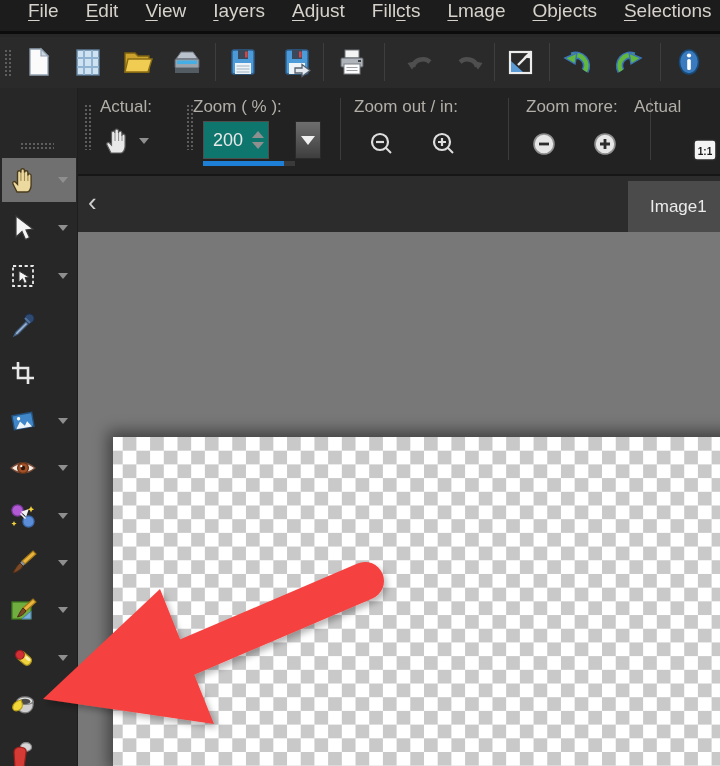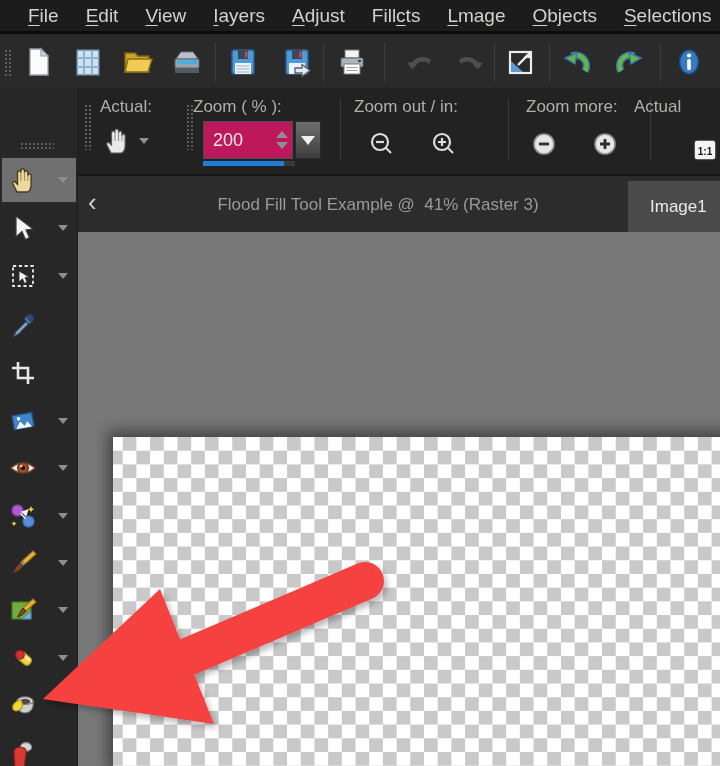--- a/index.html
+++ b/index.html
@@ -2,39 +2,39 @@
 <html><head>
 <meta charset="utf-8">
 <style>
   * { margin:0; padding:0; box-sizing:border-box; }
   html,body { width:720px; height:766px; overflow:hidden; background:#272727;
               font-family:"Liberation Sans", sans-serif; -webkit-font-smoothing:antialiased; }
   #app { position:relative; width:720px; height:766px; overflow:hidden; }
 
   
   #menubar { position:absolute; left:0; top:0; width:720px; height:34px; background:#1c1c1c;
-             border-bottom:3px solid #0c0c0c; display:flex; align-items:center;
+             border-bottom:3px solid #0c0c0c; display:flex; align-items:flex-start;
              padding-left:28px; gap:27px; overflow:hidden; white-space:nowrap; }
   .menu-item { color:#d6d2cb; font-size:19px; cursor:default; }
   .mkey { text-decoration:underline; text-underline-offset:3px; }
 
   
   #toolbar { position:absolute; left:0; top:37px; width:720px; height:51px; background:#2a2a2a; }
   .tbtn { position:absolute; top:7px; width:36px; height:36px; display:flex; align-items:center; justify-content:center; }
   .tsep { position:absolute; top:6px; width:1px; height:38px; background:#3e3e3e; }
   .dots-v { background-image:radial-gradient(#5d5d5d 1px, transparent 1.2px); background-size:4px 4px; }
   .dots-h { background-image:radial-gradient(#5d5d5d 1px, transparent 1.2px); background-size:4px 4px; }
 
   
   #optionsbar { position:absolute; left:78px; top:88px; width:642px; height:88px; background:#222222;
                 border-bottom:2px solid #161616; overflow:hidden; }
   .opt-label { position:absolute; top:9px; color:#b2aea8; font-size:17px; white-space:nowrap; }
   .osep { position:absolute; top:10px; width:1px; height:62px; background:#3c3c3c; }
-  #zoom-input-wrap { position:absolute; left:125px; top:33px; width:90px; height:38px;
-                     background:#be185d; border:1px solid #4d4d4d; display:flex; }
+  #zoom-input-wrap { position:absolute; left:125px; top:33px; width:66px; height:38px;
+                     background:#0f766e; border:1px solid #4d4d4d; display:flex; }
   #zoom-value { color:#e9e9e9; font-size:18px; line-height:36px; padding-left:9px; flex:1; }
   #zoom-spinners { width:20px; display:flex; flex-direction:column; align-items:center; justify-content:center; gap:4px; }
   .spin-up { width:0; height:0; border-left:6px solid transparent; border-right:6px solid transparent; border-bottom:7px solid #8f8f8f; }
   .spin-dn { width:0; height:0; border-left:6px solid transparent; border-right:6px solid transparent; border-top:7px solid #8f8f8f; }
   #zoom-drop { position:absolute; left:217px; top:33px; width:26px; height:38px;
                background:linear-gradient(#6e6e6e,#3e3e3e); border:1px solid #2a2a2a;
                display:flex; align-items:center; justify-content:center; }
   .drop-tri { width:0; height:0; border-left:7px solid transparent; border-right:7px solid transparent; border-top:9px solid #f0f0f0; }
   #zoom-slider { position:absolute; left:125px; top:73px; width:92px; height:5px; background:#3a3a3a; }
   #zoom-slider-fill { height:5px; }
@@ -271,21 +271,20 @@
     <div style="position:absolute;left:612px;top:49px;">
       <svg width="30" height="26" viewBox="0 0 30 26">
         <rect x="4" y="3" width="22" height="20" rx="3" fill="#f4f4f4" stroke="#2b2b2b" stroke-width="1.6"></rect>
         <text x="15" y="17.5" font-size="10" font-weight="bold" fill="#1a1a1a" text-anchor="middle" font-family="Liberation Sans, sans-serif">1:1</text>
       </svg>
     </div>
   </div>
 
   <div id="tabbar">
     <span id="tab-back">‹</span>
-    <span id="tab-title">Flood Fill Tool Example @  41% (Raster 3)</span>
     <span id="tab-image1">Image1</span>
   </div>
 
   <div id="lefttoolbar">
     <div id="lt-handle" class="dots-h"></div>
 
     <div class="tool-row sel" style="top:70px">
       <svg class="ticon" width="30" height="30" viewBox="0 0 30 30">
         <path d="M9 27 l-4 -8 c-1 -2 1.2 -3.4 2.6 -1.8 l1.9 2 v-11.5 c0 -2.6 3.4 -2.6 3.4 0 v-2 c0 -2.6 3.6 -2.6 3.6 0 v2 c0 -2.6 3.4 -2.6 3.4 0 v3 c0 -2.4 3.2 -2.4 3.2 0 v9.5 c0 3.2 -1.7 6.8 -4.2 6.8 z" fill="#ecd9a0" stroke="#4a3b1c" stroke-width="1.4"></path>
         <path d="M12.9 8 v8 M16.5 8 v8 M19.9 11 v5" stroke="#a08b54" stroke-width="1.1"></path>

